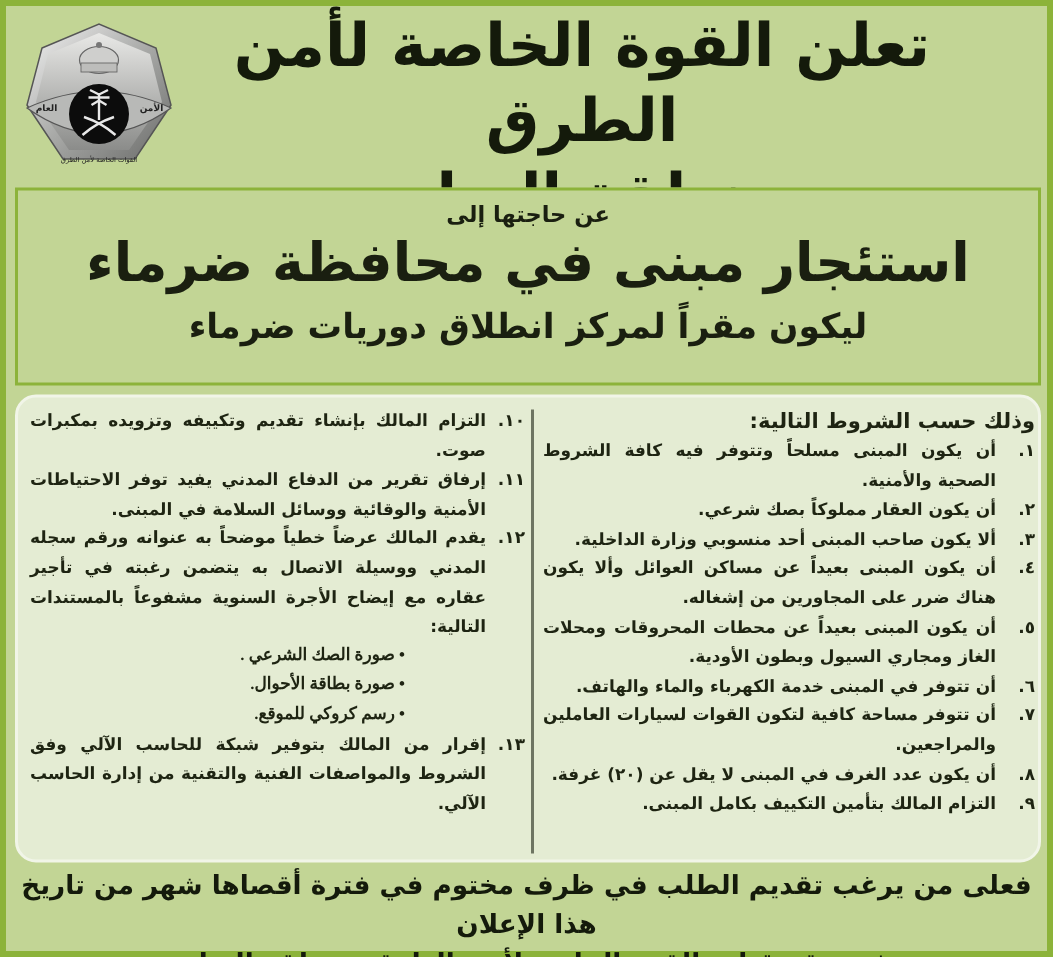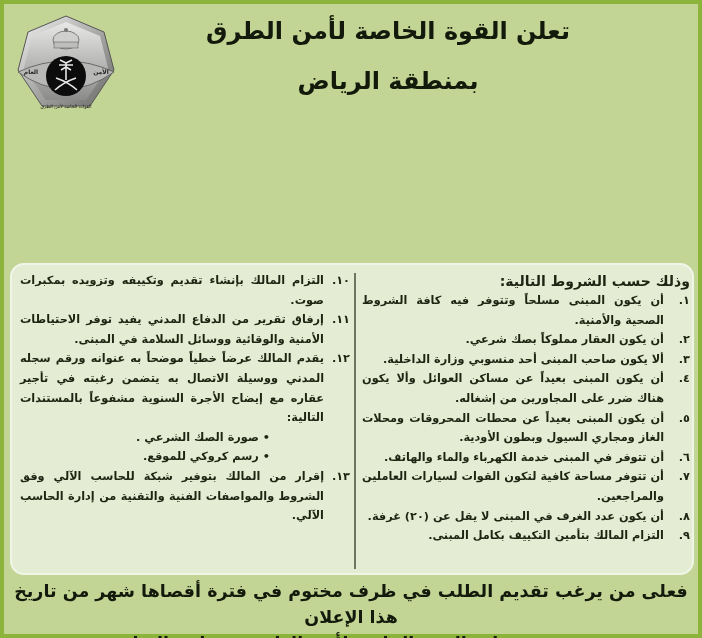--- a/index.html
+++ b/index.html
@@ -16,21 +16,21 @@
       border: 4px solid #8cb33a;
     }
     
     .header {
       position: absolute; left: 0; top: 0; width: 694px; height: 118px;
     }
     .title {
       position: absolute; right: 40px; top: 2px; width: 540px;
       text-align: center;
       font-family: "DejaVu Sans", sans-serif; font-weight: bold;
-      font-size: 24px; line-height: 50px; color: #141a0b;
+      font-size: 40px; line-height: 50px; color: #141a0b;
       letter-spacing: -0.5px;
     }
     .logo {
       position: absolute; left: 6px; top: 6px; width: 112px; height: 108px;
     }
     
     .inner-box {
       position: absolute; left: 6px; top: 121px; width: 684px; height: 132px;
       border: 2px solid #8cb33a;
       background: #c2d595;
@@ -64,21 +64,21 @@
     .divider {
       position: absolute; left: 342px; top: 8px; width: 2px; height: 296px;
       background: #6e7562;
     }
     .col-heading {
       font-size: 14px; line-height: 20px; font-weight: bold;
     }
     .item { display: flex; direction: rtl; }
     .item .num { flex: 0 0 26px; text-align: right; }
     .item .txt { flex: 1; text-align: justify; }
-    .bullets { padding-right: 80px; }
+    .bullets { padding-right: 80px; font-family: Liberation Serif, serif; }
     .bullet { display: block; }
     .bullet::before { content: "• "; }
     
     .footer {
       position: absolute; left: 0; top: 574px; width: 694px; text-align: center;
       font-weight: bold; font-size: 17.5px; line-height: 26px; color: #141a0b;
     }
   </style>
 </head>
 <body>
@@ -119,20 +119,25 @@
           <path d="M45 80 Q54 72 66 68"></path>
           <path d="M67 80 Q58 72 46 68"></path>
         </g>
         <text x="21" y="64" font-size="6" fill="#222" font-family="DejaVu Sans, sans-serif" font-weight="bold" text-anchor="middle">العام</text>
         <text x="91" y="64" font-size="6" fill="#222" font-family="DejaVu Sans, sans-serif" font-weight="bold" text-anchor="middle">الأمن</text>
         <text x="56" y="98" font-size="4.5" fill="#222" font-family="DejaVu Sans, sans-serif" text-anchor="middle">القوات الخاصة لأمن الطرق</text>
       </svg>
     </div>
   </div>
 
+  <div class="inner-box">
+    <div class="intro">عن حاجتها إلى</div>
+    <div class="headline">استئجار مبنى في محافظة ضرماء</div>
+    <div class="subline">ليكون مقراً لمركز انطلاق دوريات ضرماء</div>
+  </div>
 
   <div class="conditions">
     <div class="col col-right">
       <div class="col-heading">وذلك حسب الشروط التالية:</div>
       <div class="item">
           <span class="num">١.</span>
           <span class="txt">أن يكون المبنى مسلحاً وتتوفر فيه كافة الشروط الصحية والأمنية.</span>
         </div>
       <div class="item">
           <span class="num">٢.</span>
@@ -178,20 +183,21 @@
       <div class="item">
           <span class="num">١١.</span>
           <span class="txt">إرفاق تقرير من الدفاع المدني يفيد توفر الاحتياطات الأمنية والوقائية ووسائل السلامة في المبنى.</span>
         </div>
       <div class="item">
           <span class="num">١٢.</span>
           <span class="txt">يقدم المالك عرضاً خطياً موضحاً به عنوانه ورقم سجله المدني ووسيلة الاتصال به يتضمن رغبته في تأجير عقاره مع إيضاح الأجرة السنوية مشفوعاً بالمستندات التالية:</span>
         </div>
       <div class="bullets">
         <span class="bullet">صورة الصك الشرعي .</span>
+        <span class="bullet">صورة بطاقة الأحوال.</span>
         <span class="bullet">رسم كروكي للموقع.</span>
       </div>
       <div class="item">
           <span class="num">١٣.</span>
           <span class="txt">إقرار من المالك بتوفير شبكة للحاسب الآلي وفق الشروط والمواصفات الفنية والتقنية من إدارة الحاسب الآلي.</span>
         </div>
     </div>
   </div>
 
   <div class="footer">

